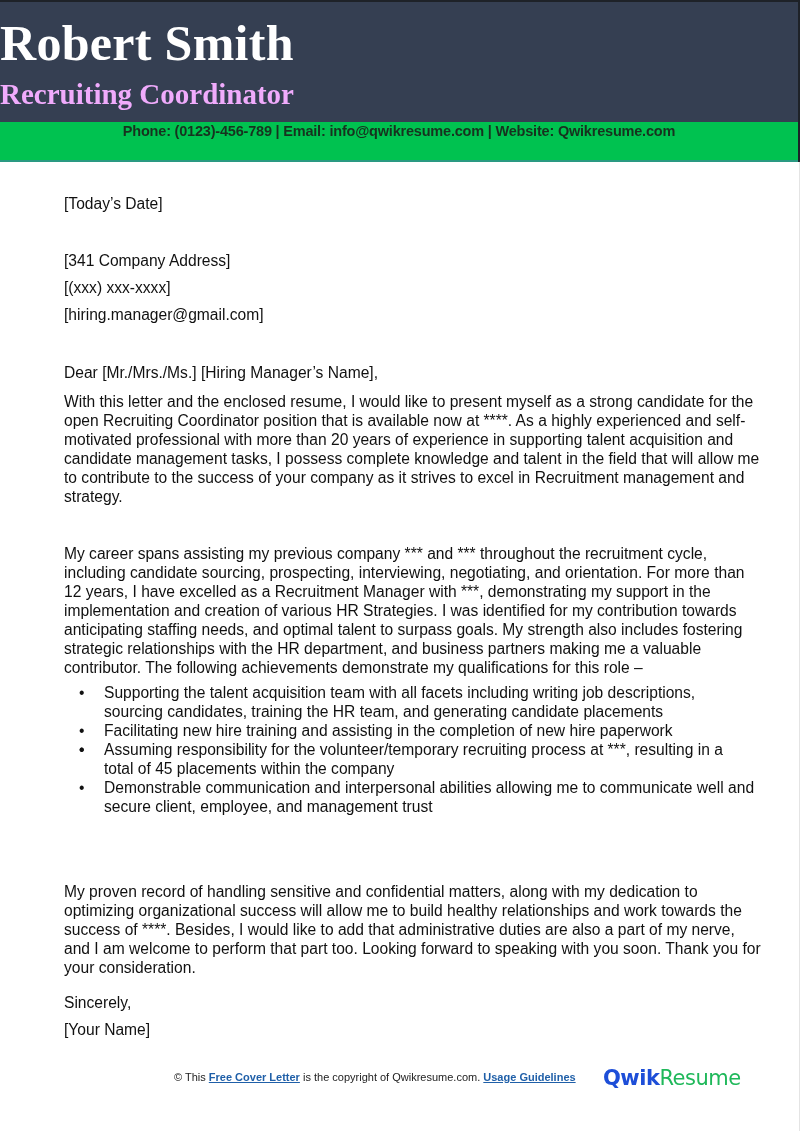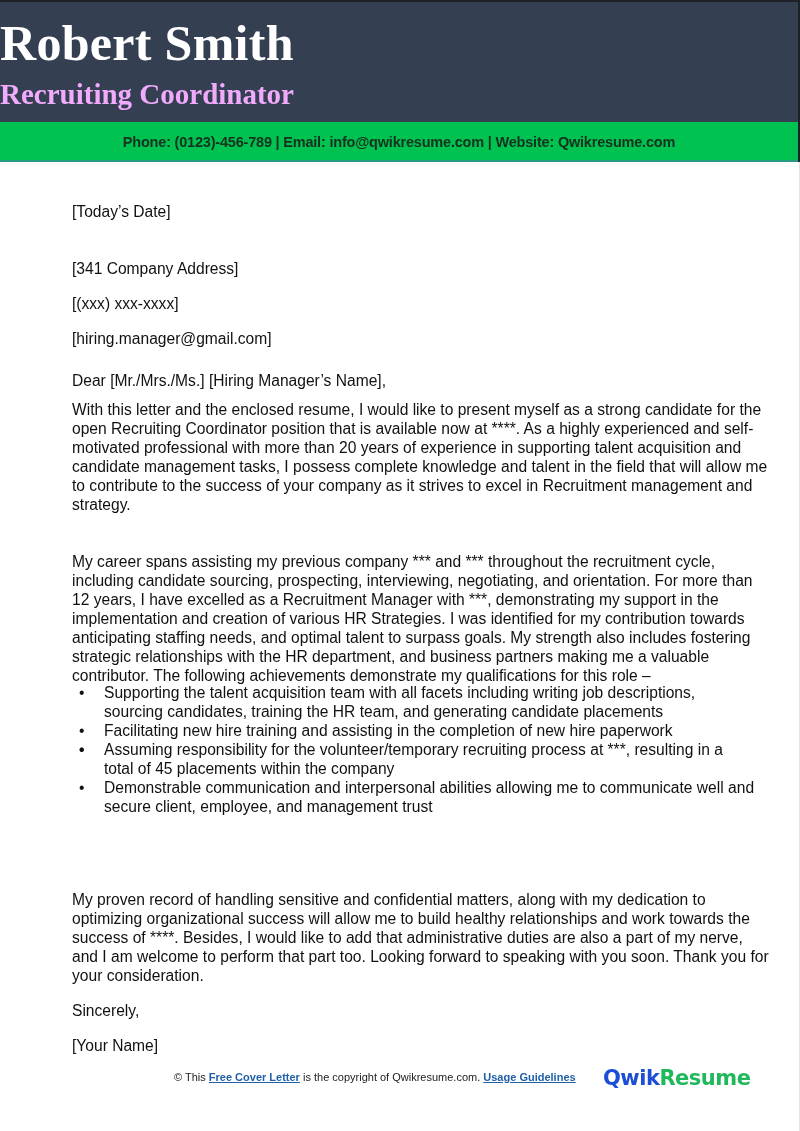--- a/index.html
+++ b/index.html
@@ -46,21 +46,20 @@
     color: #f0abfc;
   }
   .contact-bar {
     position: absolute; left: 0; top: 122px; width: 798px; height: 38px;
     background: #00c250;
     border-bottom: 2px solid #2a9a82;
     text-align: center;
   }
   .contact-text {
     display: inline-block;
-    margin-top: 11px;
     font-family: "Liberation Sans", sans-serif;
     font-weight: bold;
     font-size: 14.5px;
     line-height: 18px;
     color: #17321f;
     letter-spacing: -0.2px;
   }
   .right-line {
     position: absolute; right: 0; top: 162px; width: 1px; height: 969px;
     background: #e4e4e4;
@@ -82,21 +81,21 @@
   .achievements li .bullet {
     position: absolute; left: 23px; top: 0;
   }
   .para3 { position: absolute; left: 56px; top: 874px; width: 700px; }
   .closing { position: absolute; left: 56px; top: 985px; }
   .text {
     font-family: "Liberation Sans", sans-serif;
     font-size: 15.6px;
     line-height: 19px;
     color: #111111;
-    margin: 16px;
+    margin: 8px;
   }
   .footer {
     position: absolute; left: 0; top: 1066px; width: 800px; height: 24px;
   }
   .footer-copy {
     position: absolute; left: 174px; top: 4px;
     font-family: "Liberation Sans", sans-serif;
     font-size: 11px;
     line-height: 14px;
     color: #222222;
@@ -109,21 +108,21 @@
   }
   .logo {
     position: absolute; left: 603px; top: 0px;
     font-family: "DejaVu Sans", sans-serif;
     font-size: 21px;
     line-height: 24px;
     letter-spacing: -0.5px;
     white-space: nowrap;
   }
   .logo .qwik { color: #1d4ed8; font-weight: bold; }
-  .logo .resume { color: #1fb85a; font-weight: bold; }
+  .logo .resume { color: #1fb85a; font-weight: normal; }
 </style>
 </head>
 <body>
 
 <div class="top-border"></div>
 <div class="right-border"></div>
 
 <header class="header">
   <div class="name">Robert Smith</div>
   <div class="job-title">Recruiting Coordinator</div>

